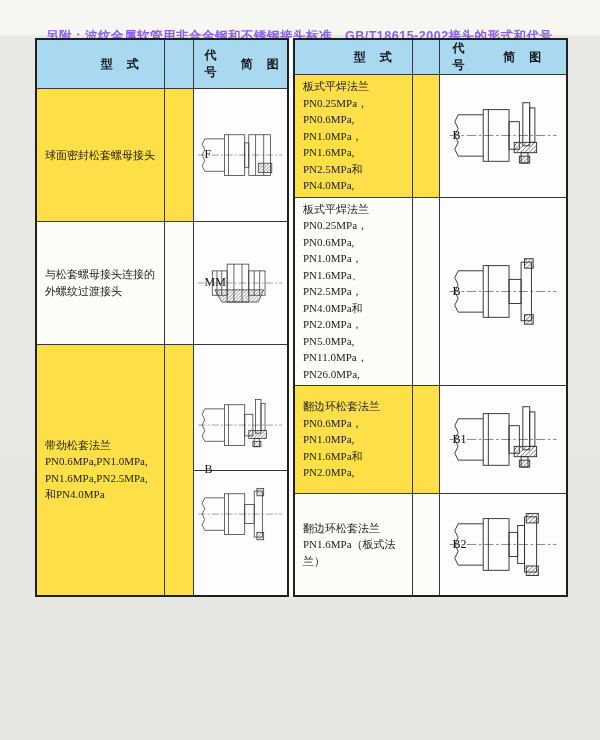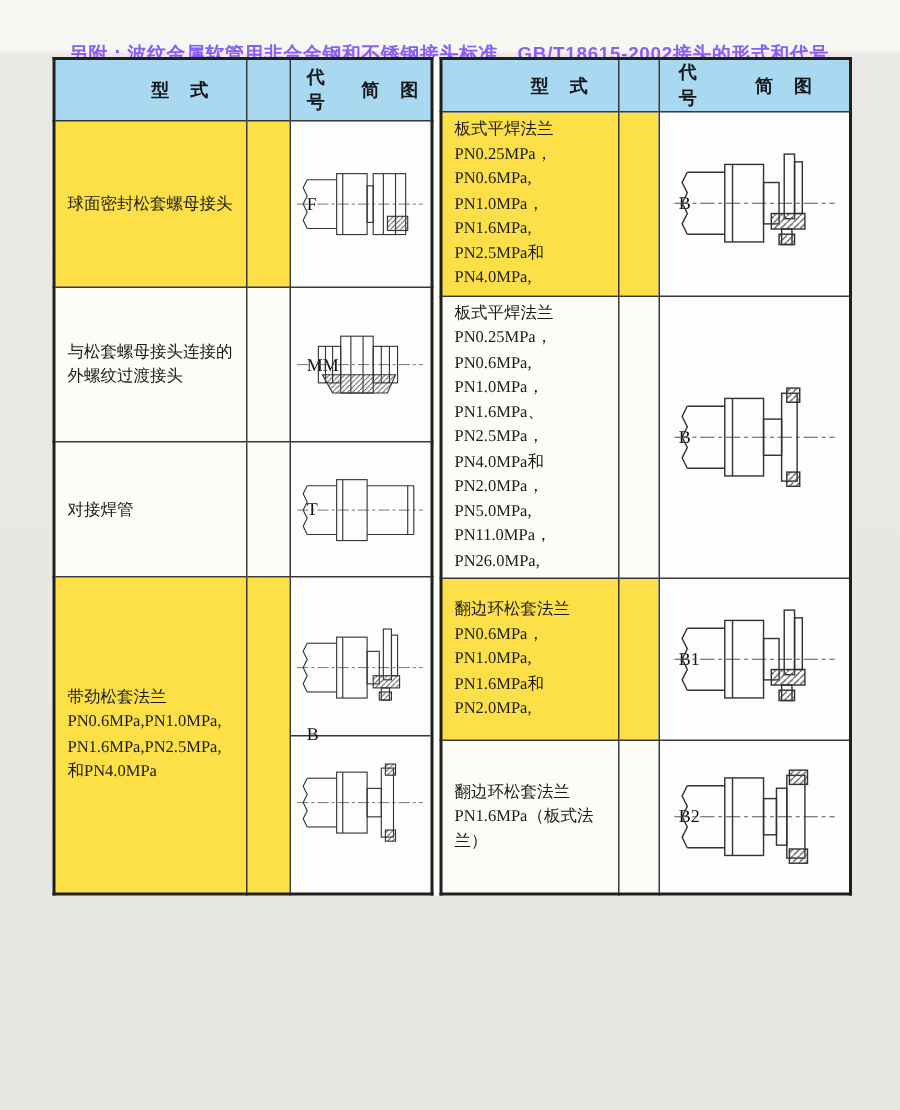--- a/index.html
+++ b/index.html
@@ -165,31 +165,20 @@
       <td class="type"><span class="type-text">与松套螺母接头连接的
 外螺纹过渡接头</span></td>
       <td class="code">MM</td>
       <td class="diag">
         <svg class="dsvg" viewBox="0 0 130 80">
               <use href="#cl"></use>
               <use href="#mm-adapter"></use>
             </svg>
       </td>
     </tr>
-    <tr style="height:77px">
-      <td class="type"><span class="type-text">对接焊管</span></td>
-      <td class="code">T</td>
-      <td class="diag">
-        <svg class="dsvg" viewBox="0 0 130 80">
-              <use href="#cl"></use>
-              <use href="#hose"></use>
-              <use href="#fit-weld"></use>
-            </svg>
-      </td>
-    </tr>
     <tr style="height:180px">
       <td class="type hl"><span class="type-text">带劲松套法兰
 PN0.6MPa,PN1.0MPa,
 PN1.6MPa,PN2.5MPa,
 和PN4.0MPa</span></td>
       <td class="code hl">B</td>
       <td class="diag">
         <div class="half" style="height:89px">
           <svg class="dsvg" viewBox="0 0 130 80">
                 <use href="#cl"></use>

